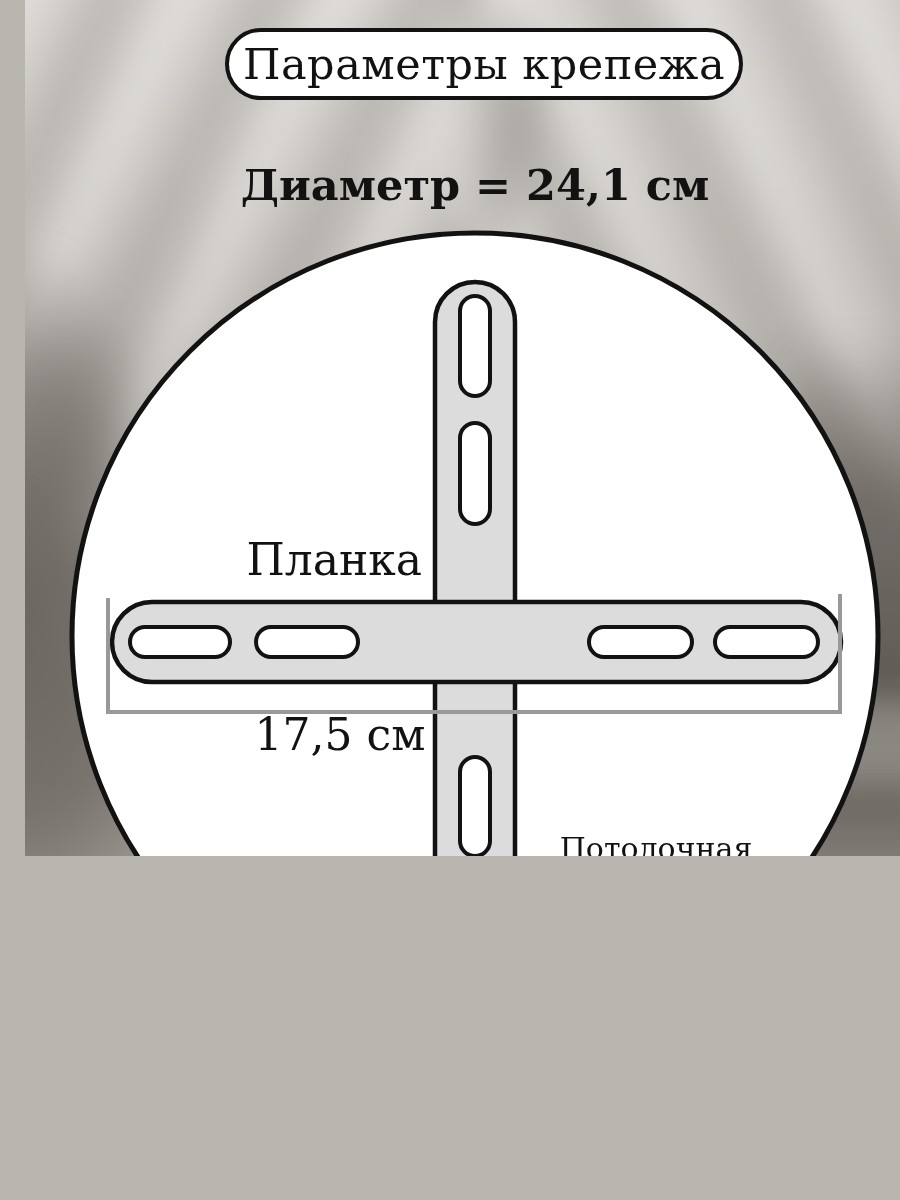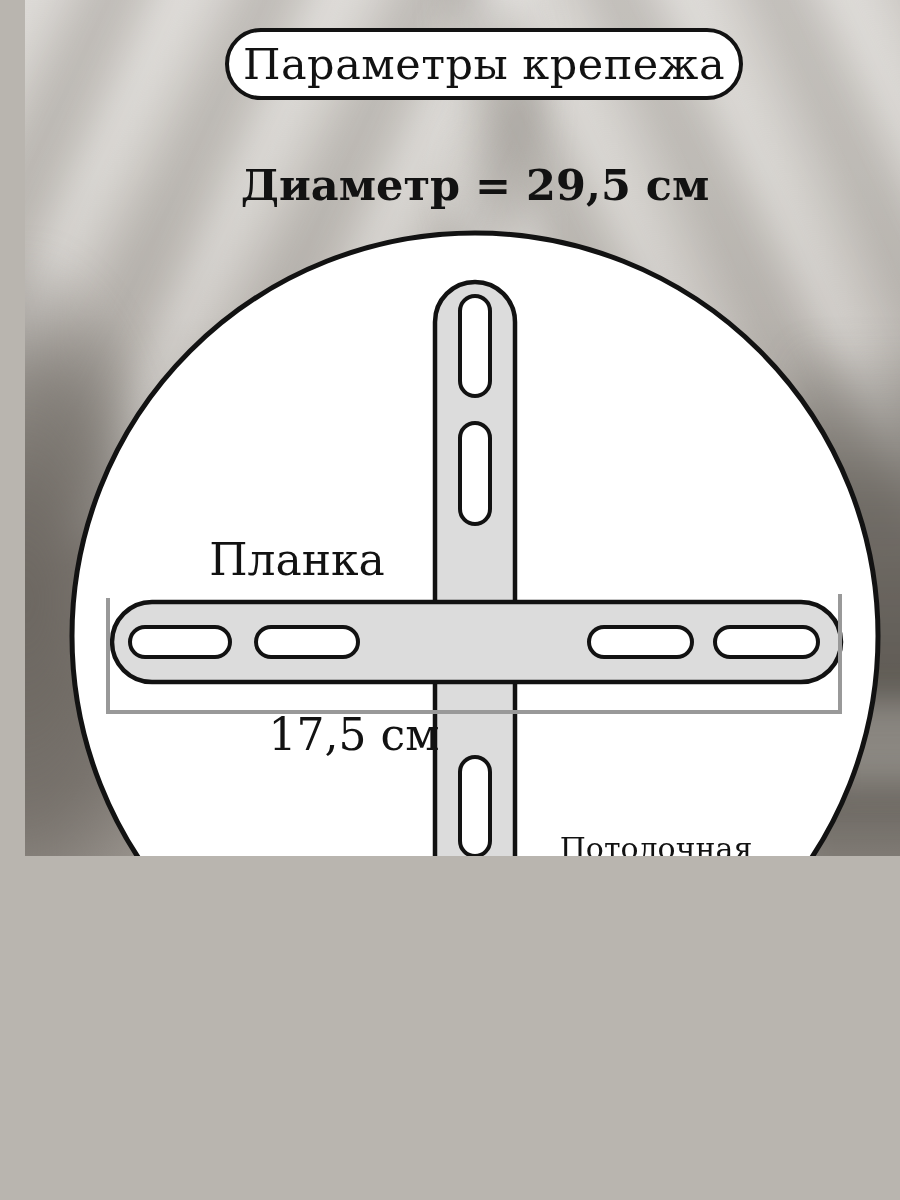--- a/index.html
+++ b/index.html
@@ -84,24 +84,24 @@
     box-sizing: border-box;
     display: flex; align-items: center; justify-content: center;
   }
   .title-text { font-size: 43px; letter-spacing: 0.5px; }
   .diameter-label {
     left: 150px; top: 163px; width: 600px;
     text-align: center; font-size: 43px; font-weight: 700;
   }
   .bar-label {
     left: 147px; top: 537px; width: 250px;
-    text-align: center; font-size: 44px;
+    text-align: right; font-size: 44px;
   }
   .length-label {
-    left: 229px; top: 712px; width: 200px;
+    left: 215px; top: 712px; width: 200px;
     text-align: center; font-size: 44px;
   }
   .cup-label {
     left: 500px; top: 833px; width: 262px;
     text-align: center; font-size: 30px; white-space: normal;
   }
 </style>
 </head>
 <body>
 
@@ -136,21 +136,21 @@
 
     <line class="dim" x1="83" y1="598" x2="83" y2="714"></line>
     <line class="dim" x1="815" y1="594" x2="815" y2="714"></line>
     <line class="dim" x1="81" y1="712" x2="817" y2="712"></line>
   </svg>
 
   <div class="title-pill">
     <span class="title-text">Параметры крепежа</span>
   </div>
 
-  <div class="label diameter-label">Диаметр = 29,5 см</div>
+  <div class="label diameter-label">Диаметр = 24,1 см</div>
 
   <div class="label bar-label">Планка</div>
 
   <div class="label length-label">17,5 см</div>
 
   <div class="label cup-label">Потолочная чаша</div>
 
 </div>
 
 </body></html>

